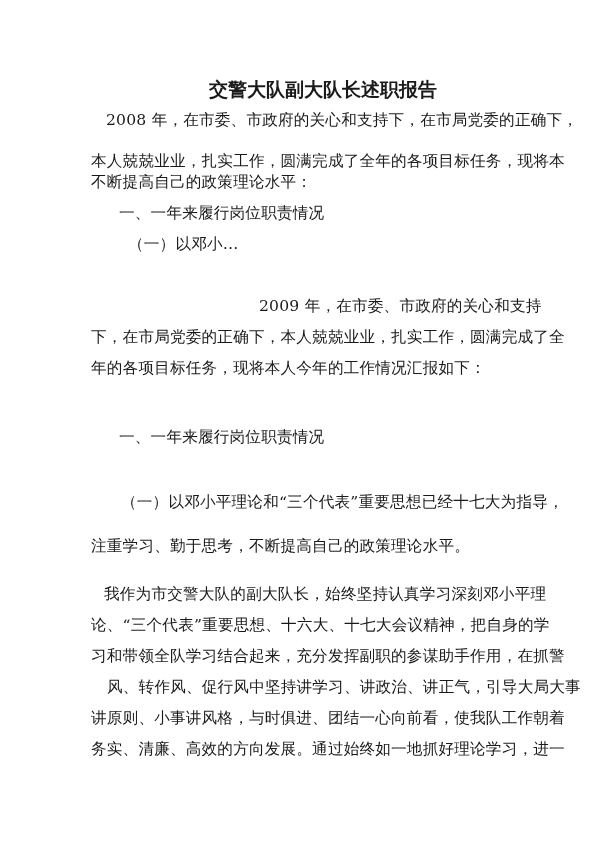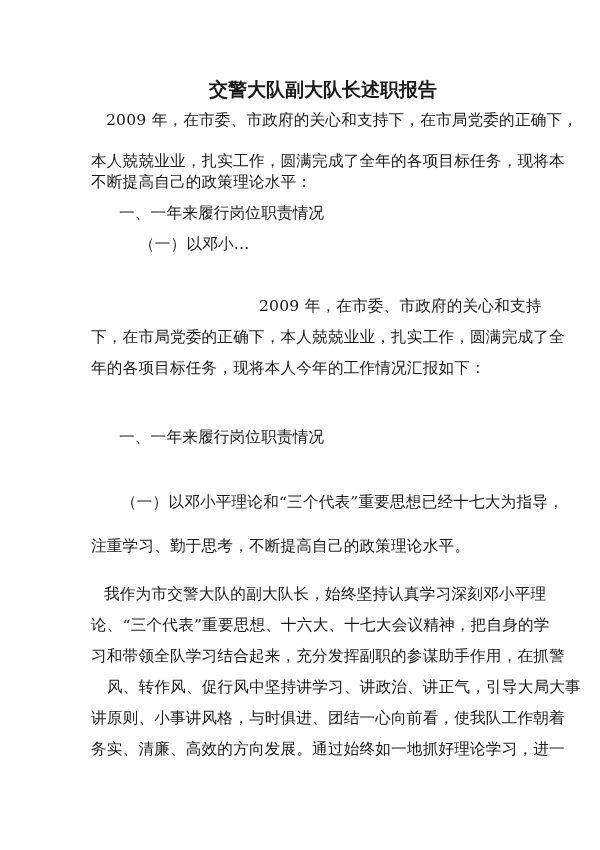--- a/index.html
+++ b/index.html
@@ -9,25 +9,25 @@
   .title { position:absolute; top:78px; left:0; width:600px; text-align:center;
            font-size:19px; font-weight:bold; line-height:22px; font-family:"DejaVu Sans","Liberation Sans",sans-serif;padding-left:23px; }
 </style>
 </head>
 <body>
 
 <div>
   <div class="title">交警大队副大队长述职报告</div>
 
   <div>
-    <div class="line" style="top:110px;left:106px;">2009 年，在市委、市政府的关心和支持下，在市局党委的正确下，</div>
+    <div class="line" style="top:110px;left:106px;">2008 年，在市委、市政府的关心和支持下，在市局党委的正确下，</div>
     <div class="line" style="top:151px;">本人兢兢业业，扎实工作，圆满完成了全年的各项目标任务，现将本</div>
     <div class="line" style="top:172px;">不断提高自己的政策理论水平：</div>
     <div class="line" style="top:203px;left:119px;">一、一年来履行岗位职责情况</div>
-    <div class="line" style="top:234px;left:139px;">（一）以邓小…</div>
+    <div class="line" style="top:234px;left:128px;">（一）以邓小…</div>
   </div>
 
   <div>
     <div class="line" style="top:296px;left:259px;">2009 年，在市委、市政府的关心和支持</div>
     <div class="line" style="top:327px;text-align:right;">下，在市局党委的正确下，本人兢兢业业，扎实工作，圆满完成了全</div>
     <div class="line" style="top:358px;">年的各项目标任务，现将本人今年的工作情况汇报如下：</div>
 
     <div class="line" style="top:427px;left:119px;">一、一年来履行岗位职责情况</div>
 
     <div class="line" style="top:492px;left:121px;">（一）以邓小平理论和“三个代表”重要思想已经十七大为指导，</div>

